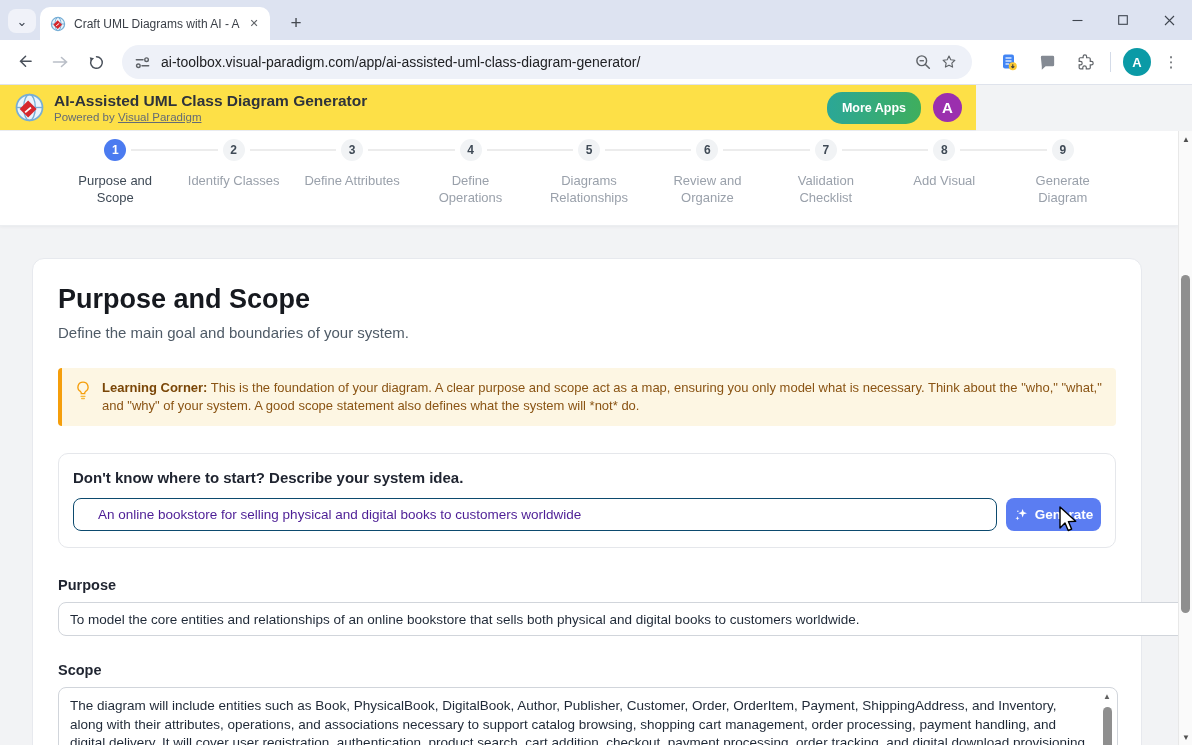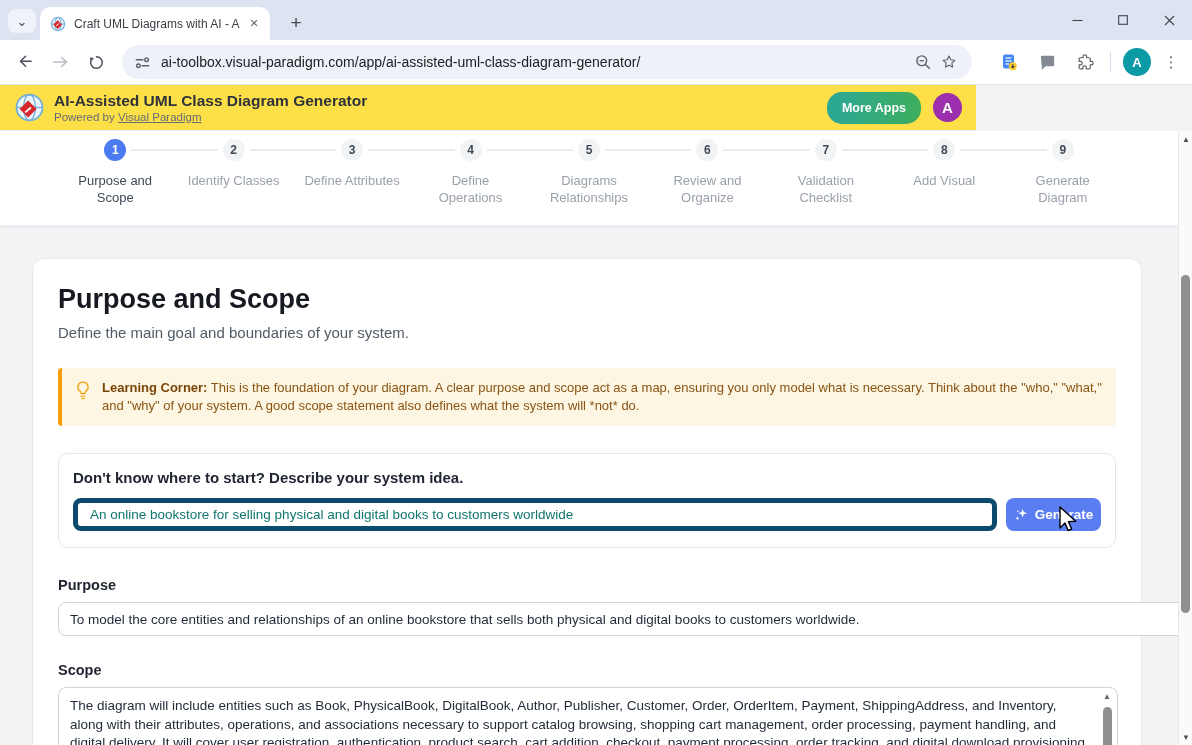--- a/index.html
+++ b/index.html
@@ -70,22 +70,22 @@
   .h1 { font-size:27px; font-weight:700; color:#16191f; }
   .subtitle { margin-top:9px; font-size:15px; color:#4f5b67; }
   .learning { margin-top:27px; background:#fdf6e3; border-left:4px solid #f59e0b; border-radius:4px;
     padding:11px 14px 11px 12px; display:flex; }
   .bulb { flex:0 0 18px; margin:1px 10px 0 0; }
   .learning-text { font-size:13px; line-height:18px; color:#8a5414; }
   .learning-text b { color:#7a4607; }
   .idea-box { margin-top:27px; border:1px solid #e5e7eb; border-radius:10px; padding:15px 14px 16px; }
   .idea-heading { font-size:15px; font-weight:700; color:#1f2430; }
   .idea-row { margin-top:12px; display:flex; align-items:center; }
-  .idea-input { flex:1; height:33px; border:5px solid #0c4a6e; border-radius:8px; padding:0 12px;
-    font-family:inherit; font-size:13.5px; color:#0f766e; outline:none; background:#fff; }
+  .idea-input { flex:1; height:33px; border:1px solid #0c4a6e; border-radius:8px; padding:0 24px;
+    font-family:inherit; font-size:13.5px; color:#4c1d95; outline:none; background:#fff; }
   .generate-btn { margin-left:9px; width:95px; height:33px; border:none; border-radius:8px;
     background:#5b7df2; color:#fff; font-family:inherit; font-size:13.5px; font-weight:600;
     display:flex; align-items:center; justify-content:center; }
   .generate-btn svg { margin-right:6px; }
   .field-label { margin-top:29px; font-size:14.5px; font-weight:700; color:#1f2430; }
   .purpose-input { margin-top:9px; width:1128px; height:34px; border:1px solid #d1d5db; border-radius:8px;
     padding:0 11px; font-family:inherit; font-size:13.5px; color:#1f2937; outline:none; background:#fff; }
   .scope-wrap { position:relative; margin-top:9px; width:1060px; }
   .scope-area { width:1060px; height:122px; border:1px solid #d1d5db; border-radius:8px;
     padding:9px 26px 9px 11px; font-family:inherit; font-size:13.5px; line-height:18.5px; color:#1f2937;

